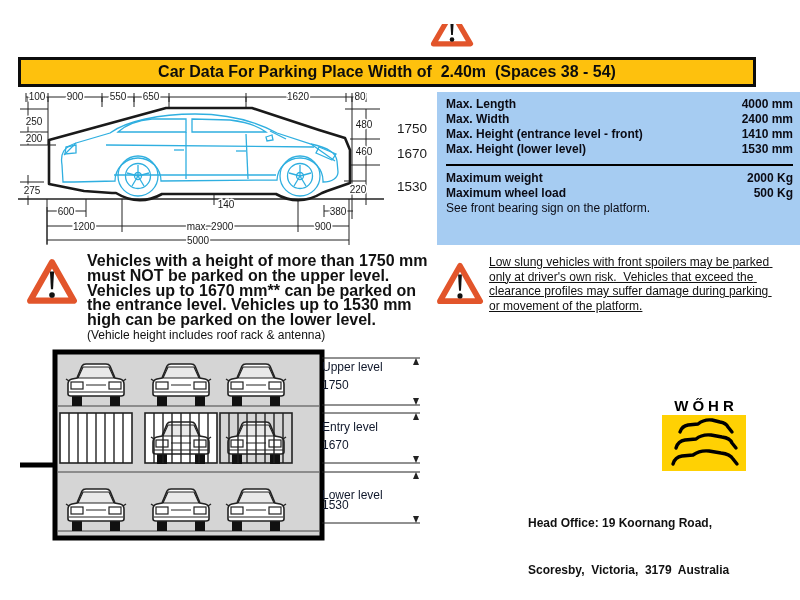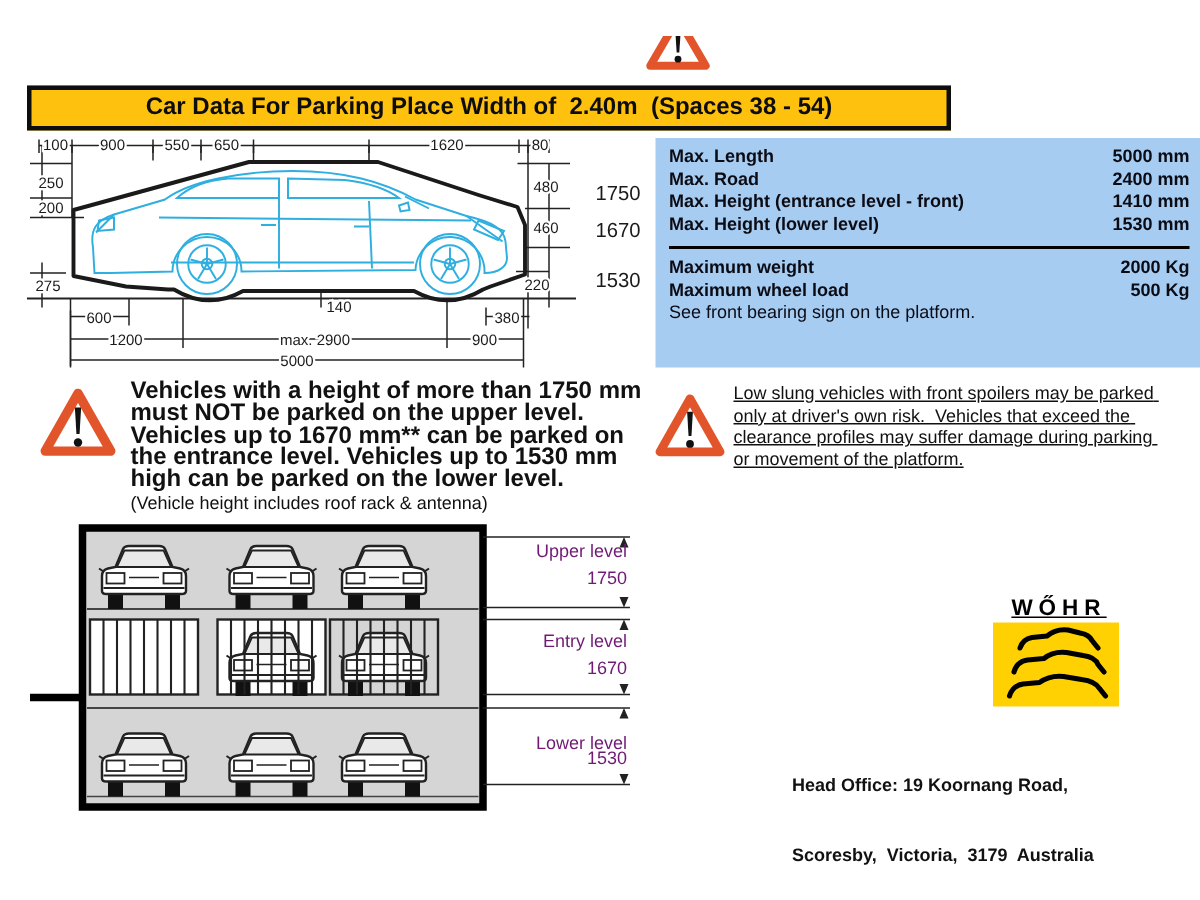--- a/index.html
+++ b/index.html
@@ -11,46 +11,46 @@
   .abs{position:absolute;}
 
   
   .clip-tri{left:430px;top:24px;width:44px;height:24px;overflow:hidden;}
   .clip-tri svg{position:absolute;top:-17px;left:0;}
   .clip-text{left:482px;top:27px;width:178px;height:13px;overflow:hidden;}
   .clip-text span{position:absolute;top:-7px;left:0;font-weight:bold;font-size:13px;color:#222;white-space:pre;margin-top:40px;}
 
   
   .title-bar{
-    left:18px;top:57px;width:616px;height:30px;box-sizing:border-box;
+    left:18px;top:57px;width:738px;height:30px;box-sizing:border-box;
     background:#FEC10D;border:3px solid #0d0d0d;
     display:flex;align-items:center;justify-content:center;
     font-weight:bold;font-size:16px;color:#0d0d0d;white-space:pre;
   }
 
   
   .spec-box{
     left:437px;top:92px;width:365px;height:153px;box-sizing:border-box;
     background:#A6CCF2;padding:5px 9px 6px 9px;color:#0b0b14;
   }
   .spec-row{display:flex;justify-content:space-between;font-weight:bold;font-size:12px;line-height:15px;}
   .spec-div{border-top:2px solid #000;margin:7px 0 5px 0;}
   .spec-note{font-size:12px;line-height:15px;}
 
   
   .warn-text-left{left:87px;top:254px;width:352px;font-weight:bold;font-size:16px;line-height:14.8px;white-space:pre-wrap;}
   .warn-note-left{left:87px;top:328px;width:352px;font-size:12px;line-height:14.5px;}
   .warn-text-right{left:489px;top:255px;width:292px;font-size:12px;line-height:14.6px;white-space:pre-wrap;text-decoration:underline;}
 
   
-  .lvl{width:96px;text-align:right;font-size:12px;color:#701a75;}
+  .lvl{width:96px;text-align:left;font-size:12px;color:#0f172a;}
 
   
   .logo{left:662px;top:395px;width:84px;}
-  .logo-text{background:#fff;text-align:center;font-weight:bold;font-size:15px;letter-spacing:4px;color:#000;padding:2px 0 1px 4px;text-decoration:underline;}
+  .logo-text{background:#fff;text-align:center;font-weight:bold;font-size:15px;letter-spacing:4px;color:#000;padding:2px 0 1px 4px;}
   .logo-yellow{background:#FFD103;width:84px;height:56px;}
   .address{left:528px;top:485px;width:245px;font-weight:bold;font-size:12px;line-height:15.5px;white-space:pre-wrap;}
 
   svg text{font-family:"Liberation Sans","DejaVu Sans",sans-serif;}
   .dimtxt{font-size:10px;fill:#1a1a1a;paint-order:stroke;stroke:#fff;stroke-width:3px;}
   .dimbig{font-size:13.5px;fill:#1a1a1a;}
 </style>
 </head>
 <body>
 
@@ -181,24 +181,24 @@
     <text class="dimtxt" x="70" y="143">1200</text>
     <text class="dimtxt" x="196" y="143">max. 2900</text>
     <text class="dimtxt" x="309" y="143">900</text>
     <text class="dimtxt" x="184" y="157">5000</text>
   </g>
 </svg>
 
 <div class="abs spec-box">
   <div class="spec-row">
     <span>Max. Length</span>
-    <span>5000 mm</span>
-  </div>
-  <div class="spec-row">
-    <span>Max. Road</span>
+    <span>4000 mm</span>
+  </div>
+  <div class="spec-row">
+    <span>Max. Width</span>
     <span>2400 mm</span>
   </div>
   <div class="spec-row">
     <span>Max. Height (entrance level - front)</span>
     <span>1410 mm</span>
   </div>
   <div class="spec-row">
     <span>Max. Height (lower level)</span>
     <span>1530 mm</span>
   </div>

